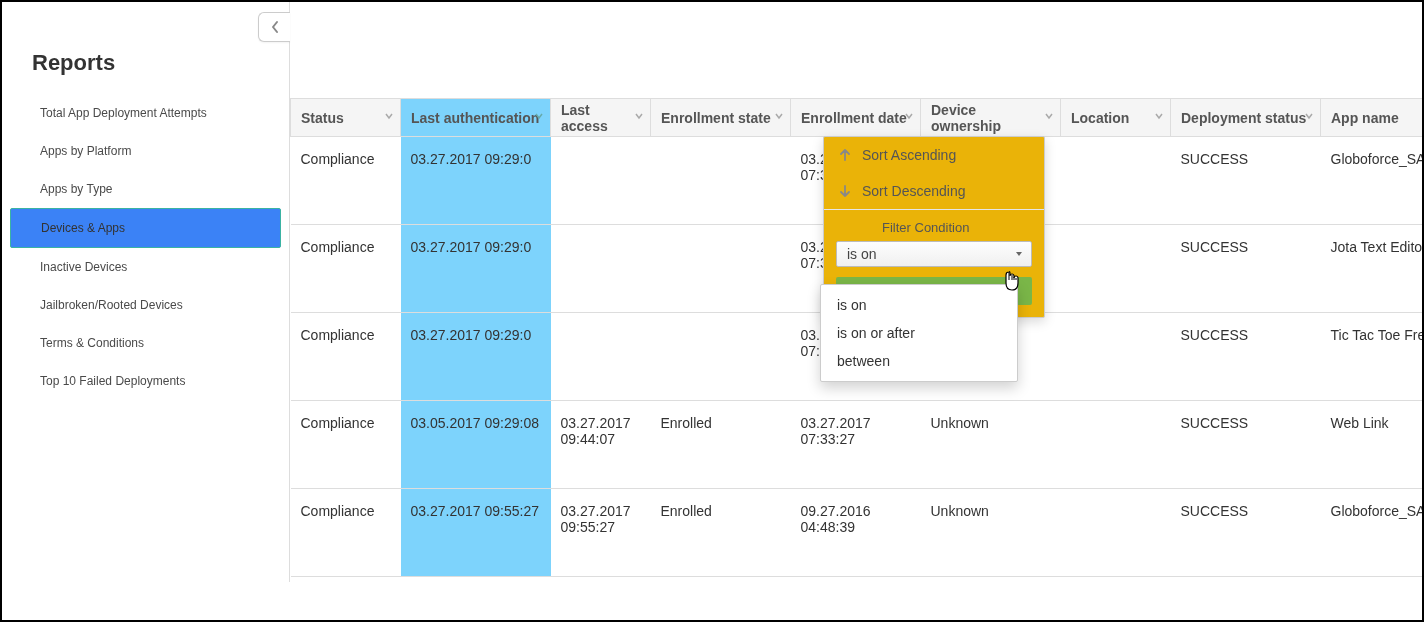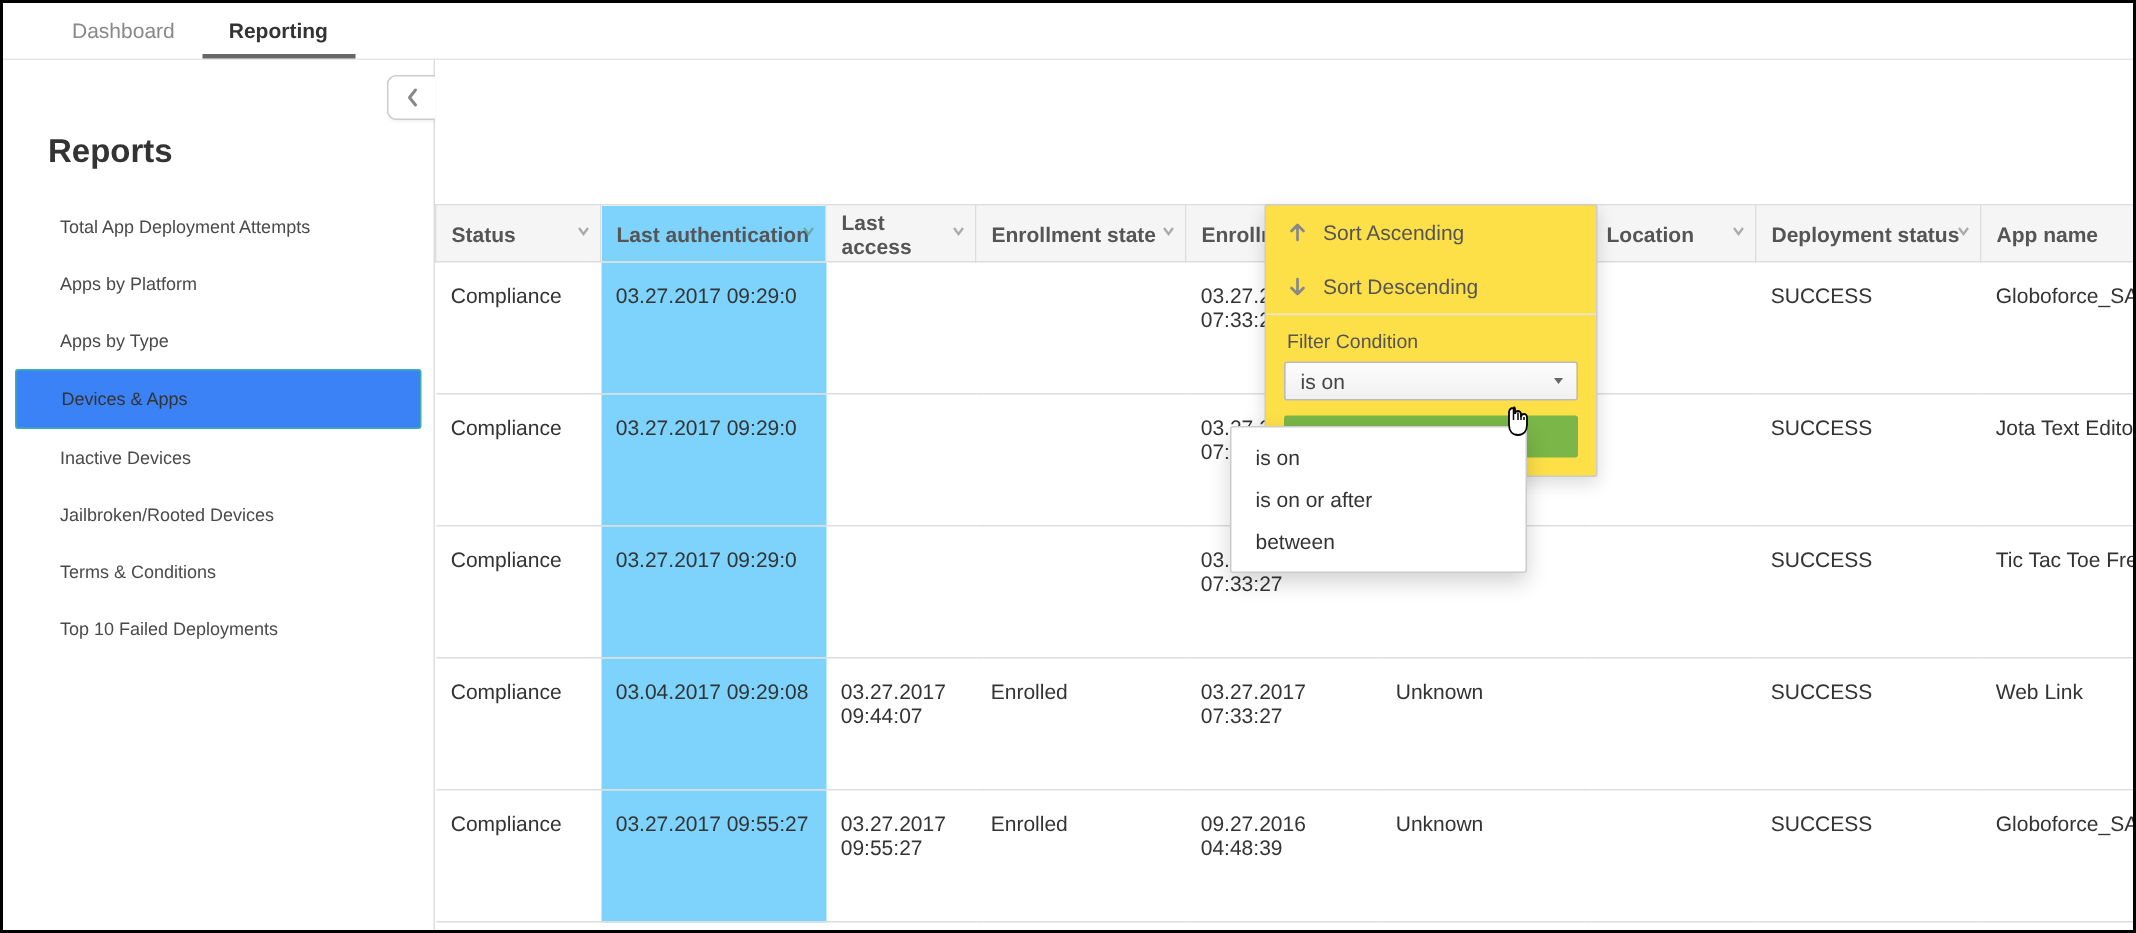--- a/index.html
+++ b/index.html
@@ -37,43 +37,39 @@
   .c-lastauth { width: 150px; }
   .c-lastaccess { width: 100px; }
   .c-enrollstate { width: 140px; }
   .c-enrolldate { width: 130px; }
   .c-ownership { width: 140px; }
   .c-location { width: 110px; }
   .c-deploy { width: 150px; }
   .c-appname { width: 150px; }
 
   
-  .popover { position: absolute; top: 134px; left: 841px; width: 222px; background: #fde047; border: 1px solid #ccc; box-shadow: 0 4px 12px rgba(0,0,0,0.15); z-index: 30; border-radius: 2px; }
+  .popover { position: absolute; top: 134px; left: 821px; width: 222px; background: #eab308; border: 1px solid #ccc; box-shadow: 0 4px 12px rgba(0,0,0,0.15); z-index: 30; border-radius: 2px; }
   .popover .option { display: flex; align-items: center; padding: 10px 14px; gap: 10px; color: #555; cursor: pointer; }
   .popover .divider { border-top: 1px solid #e5e5e5; margin: 0; }
-  .popover .filter-label { padding: 10px 14px 6px 14px; color: #555; font-size: 13px; }
+  .popover .filter-label { padding: 10px 14px 6px 14px; color: #555; font-size: 13px; margin-left: 44px; }
   .popover .select { margin: 0 12px 10px 12px; border: 1px solid #bbb; background: linear-gradient(#fdfdfd, #f0f0f0); height: 26px; border-radius: 2px; display: flex; align-items: center; justify-content: space-between; padding: 0 8px 0 10px; color: #444; cursor: pointer; }
   .popover .apply { margin: 0 12px 12px 12px; height: 28px; background: #7ab648; border-radius: 2px; }
 
   .dropdown { position: absolute; top: 282px; left: 818px; width: 198px; background: #fff; border: 1px solid #ccc; box-shadow: 0 6px 14px rgba(0,0,0,0.18); z-index: 40; border-radius: 2px; padding: 6px 0; }
   .dropdown .item { padding: 6px 16px; color: #333; cursor: pointer; }
 
   .cursor { position: absolute; top: 268px; left: 1001px; z-index: 80; pointer-events: none; color: #000; }
 
   svg { display: block; }
 </style>
 </head>
 <body>
 
 <div class="frame">
 
-  <div class="tabs">
-    <div class="tab">Dashboard</div>
-    <div class="tab active">Reporting</div>
-  </div>
 
   <div class="body">
 
     <div class="sidebar">
       <div class="collapse-btn">
         <span>
           <svg width="10" height="14" viewBox="0 0 10 14">
               <path d="M7 2 L3 7 L7 12" stroke="#888" stroke-width="2" fill="none" stroke-linecap="round" stroke-linejoin="round"></path>
             </svg>
         </span>
@@ -178,21 +174,21 @@
                 <td></td>
                 <td></td>
                 <td>03.27.2017 07:33:27</td>
                 <td>Unknown</td>
                 <td></td>
                 <td>SUCCESS</td>
                 <td>Tic Tac Toe Fre</td>
               </tr>
               <tr>
                 <td>Compliance</td>
-                <td class="col-lastauth">03.04.2017 09:29:08</td>
+                <td class="col-lastauth">03.05.2017 09:29:08</td>
                 <td>03.27.2017 09:44:07</td>
                 <td>Enrolled</td>
                 <td>03.27.2017 07:33:27</td>
                 <td>Unknown</td>
                 <td></td>
                 <td>SUCCESS</td>
                 <td>Web Link</td>
               </tr>
               <tr>
                 <td>Compliance</td>

